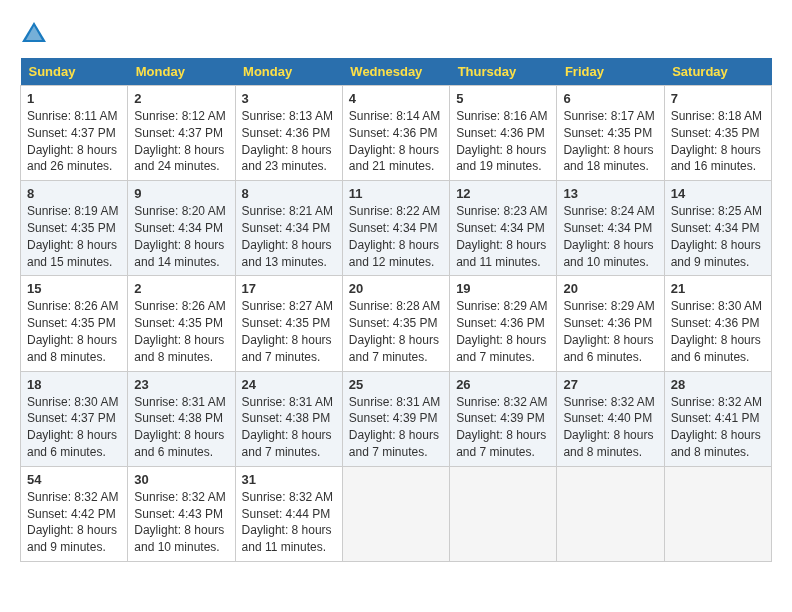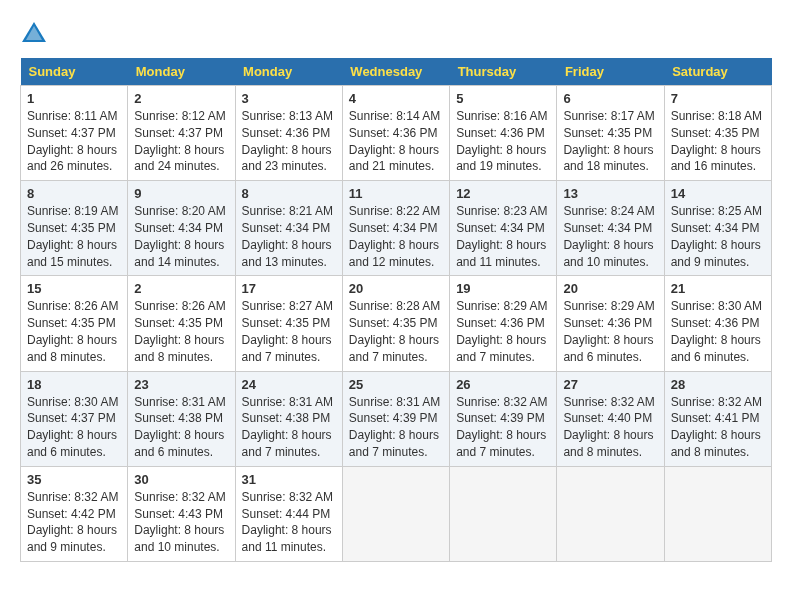--- a/index.html
+++ b/index.html
@@ -240,21 +240,21 @@
           <span class="day-num">27</span>
           <div class="day-info">Sunrise: 8:32 AM<br>Sunset: 4:40 PM<br>Daylight: 8 hours and 8 minutes.</div>
         </td>
         <td>
           <span class="day-num">28</span>
           <div class="day-info">Sunrise: 8:32 AM<br>Sunset: 4:41 PM<br>Daylight: 8 hours and 8 minutes.</div>
         </td>
       </tr>
       <tr>
         <td>
-          <span class="day-num">35</span>
+          <span class="day-num">54</span>
           <div class="day-info">Sunrise: 8:32 AM<br>Sunset: 4:42 PM<br>Daylight: 8 hours and 9 minutes.</div>
         </td>
         <td>
           <span class="day-num">30</span>
           <div class="day-info">Sunrise: 8:32 AM<br>Sunset: 4:43 PM<br>Daylight: 8 hours and 10 minutes.</div>
         </td>
         <td>
           <span class="day-num">31</span>
           <div class="day-info">Sunrise: 8:32 AM<br>Sunset: 4:44 PM<br>Daylight: 8 hours and 11 minutes.</div>
         </td>

